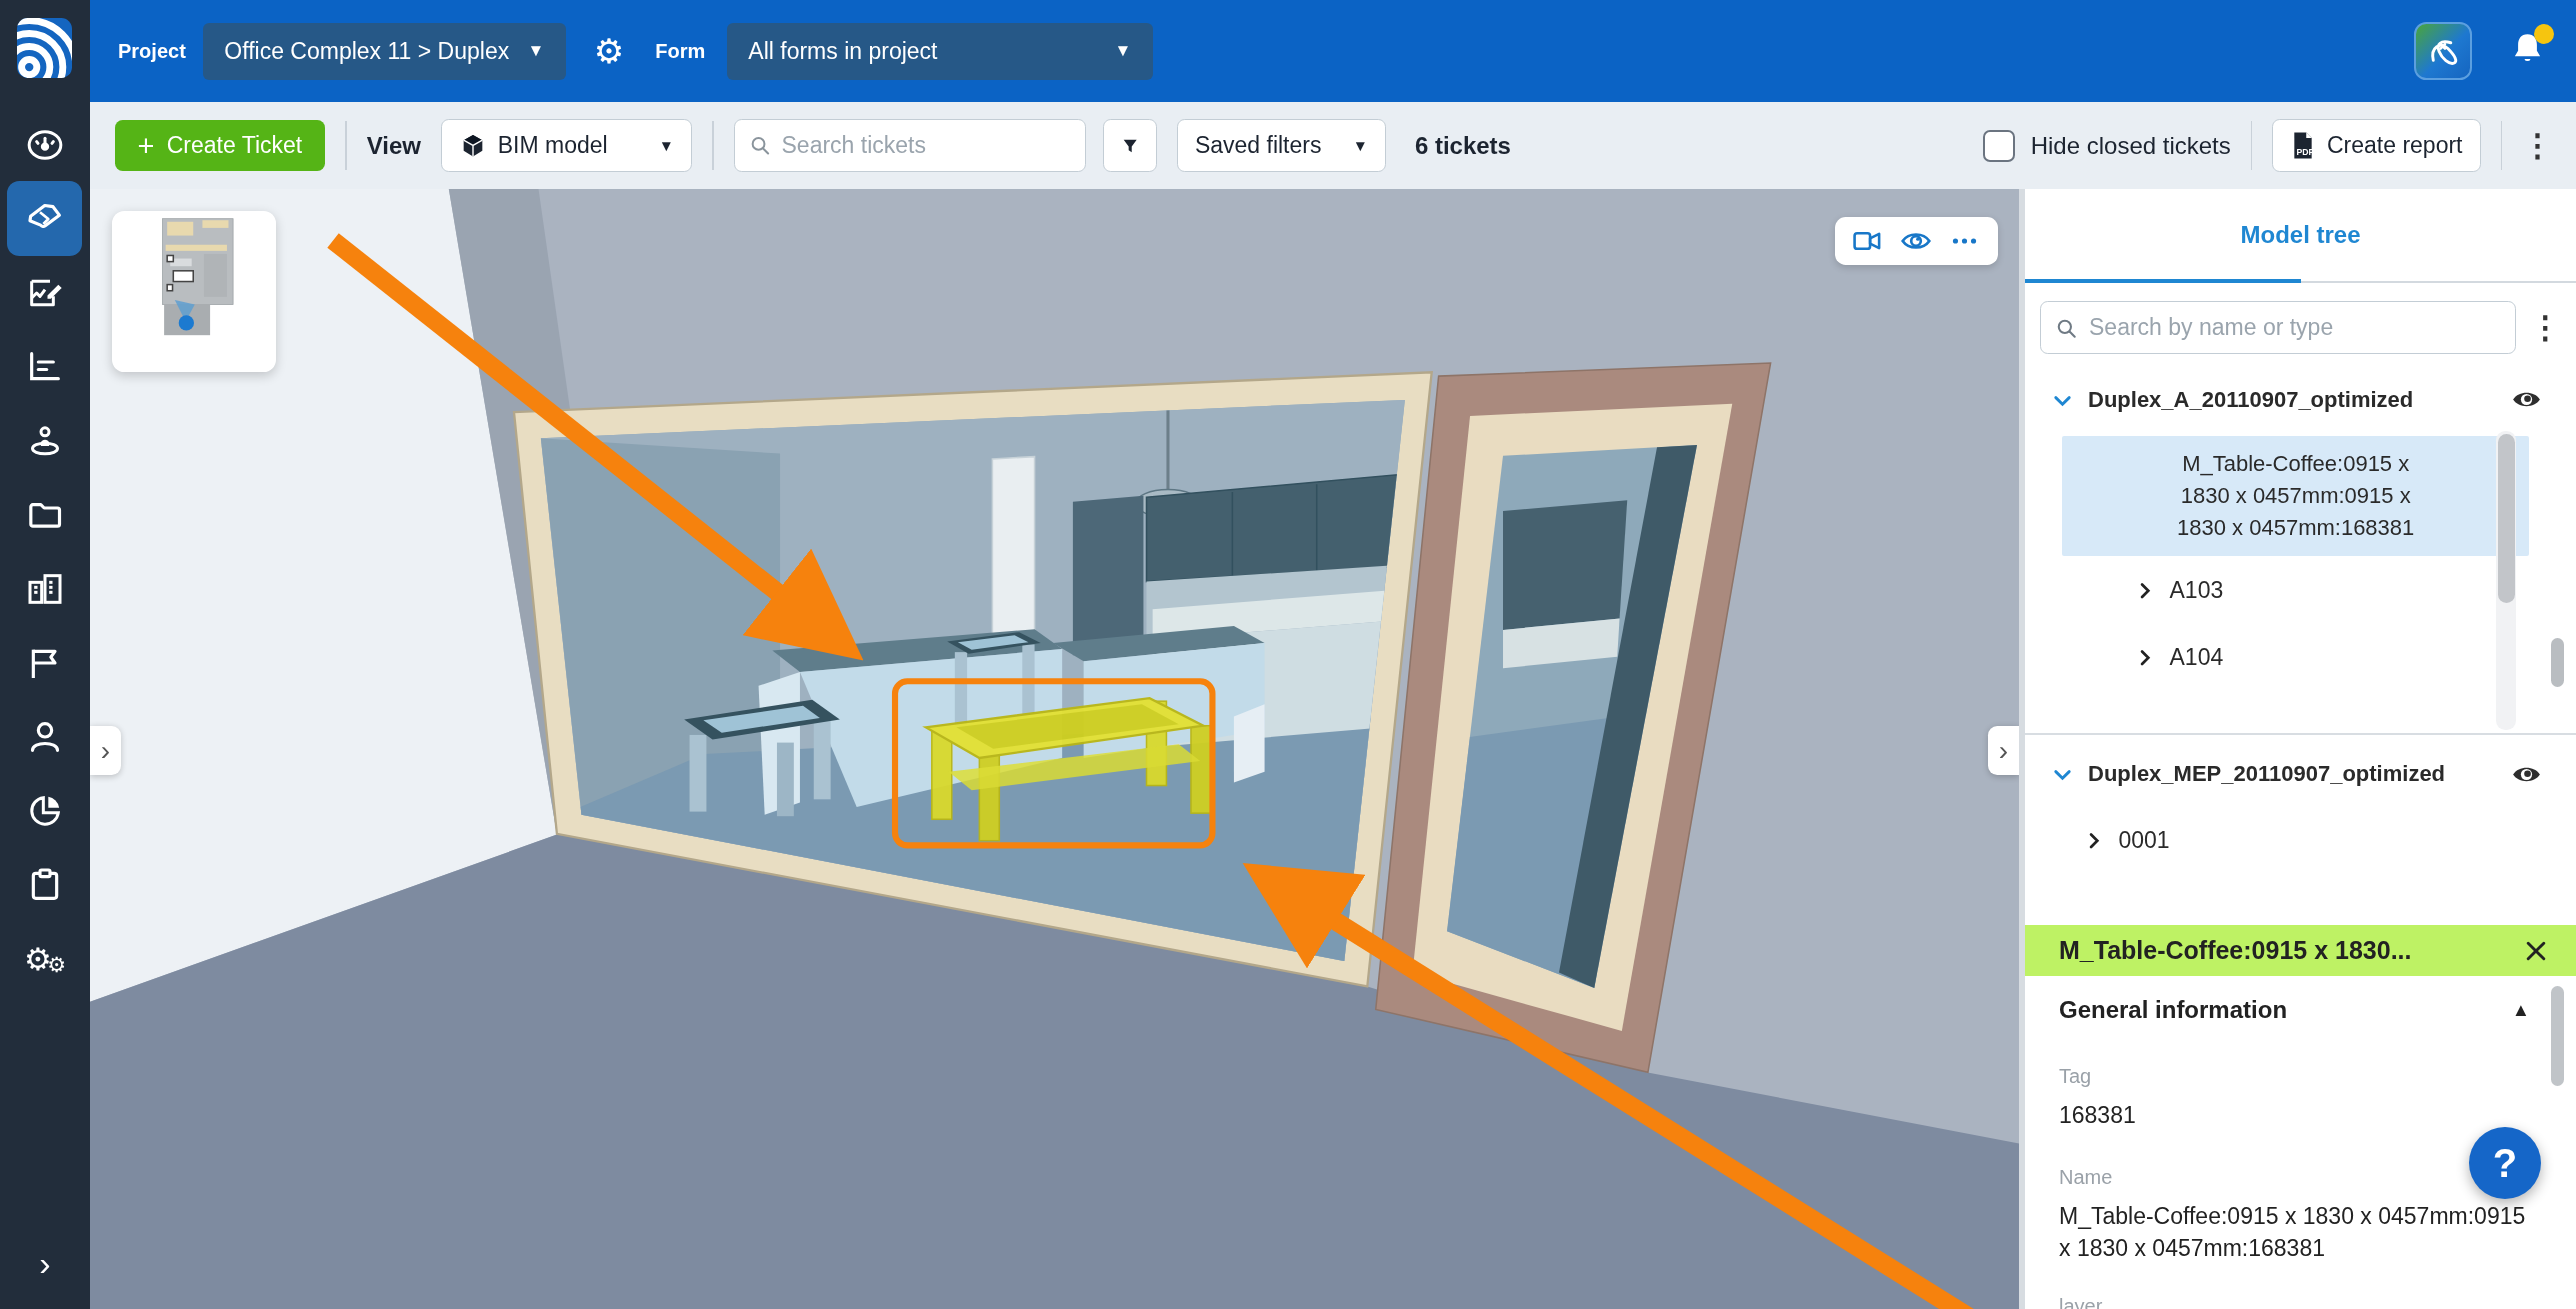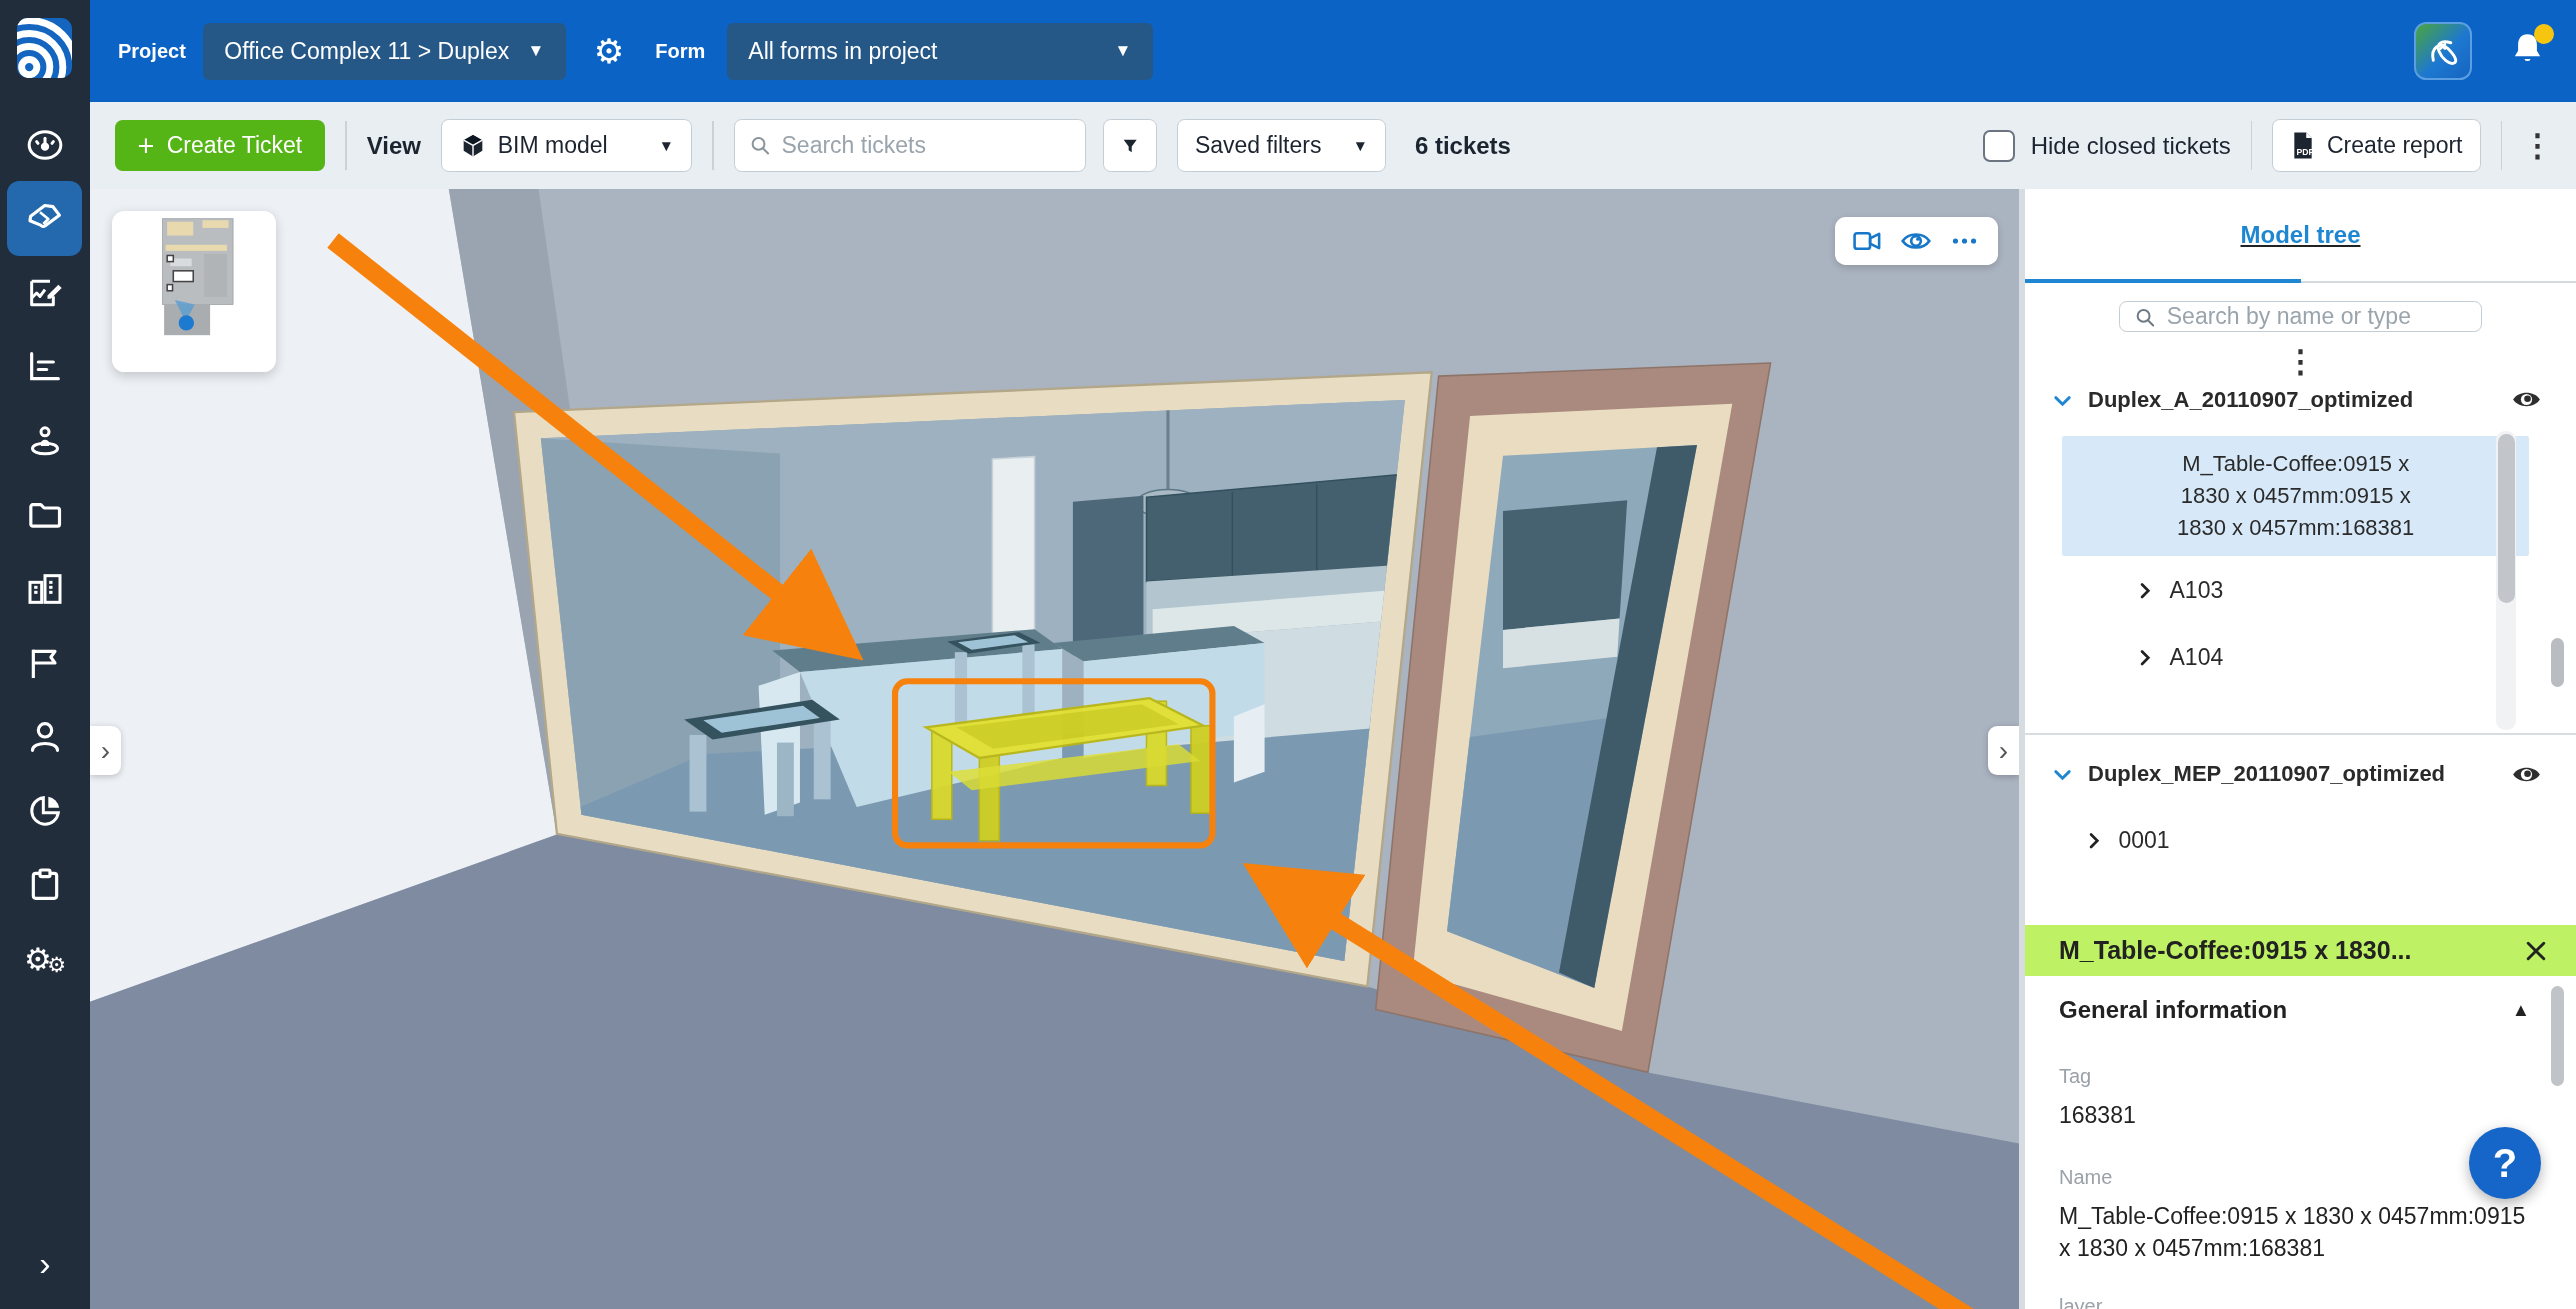--- a/index.html
+++ b/index.html
@@ -38,25 +38,25 @@
   
   .viewport{left:90px;top:189px;width:1929px;height:1121px;background:#aab3c0;overflow:hidden;}
   .thumb-card{left:21.5px;top:21.5px;width:164px;height:161px;background:#fff;border-radius:12.3px;
               box-shadow:0 3.1px 10.7px rgba(0,0,0,.18);}
   .vp-pill{right:21.5px;top:28px;width:163px;height:48px;background:#fff;border-radius:10.7px;
            box-shadow:0 2.3px 7.7px rgba(0,0,0,.15);display:flex;align-items:center;justify-content:space-evenly;}
   .handle{width:31px;height:49px;background:#fff;box-shadow:0 1.5px 6.1px rgba(0,0,0,.2);display:flex;
           align-items:center;justify-content:center;color:#555;font-size:28px;cursor:pointer;}
   
   .rpanel{left:2019px;top:189px;width:557px;height:1121px;background:#fff;border-left:6.1px solid #d7dce1;box-sizing:border-box;}
-  .tabs{display:flex;height:92px;border-bottom:2.3px solid #d3d9df;position:relative;text-decoration:underline;}
+  .tabs{display:flex;height:92px;border-bottom:2.3px solid #d3d9df;position:relative;}
   .tab{flex:1;display:flex;align-items:center;justify-content:center;font-size:24px;font-weight:bold;cursor:pointer;}
   .tab.active{color:#1f87d2;}
   .tab-underline{position:absolute;left:0;bottom:-2.3px;width:50%;height:4.6px;background:#1f87d2;}
-  .psearch{margin:18.4px 15.3px 0 15.3px;display:flex;align-items:center;gap:14px;flex-direction:column;}
+  .psearch{margin:18.4px 15.3px 0 15.3px;display:flex;align-items:center;gap:14px;}
   .psearch .search-box{flex:1;height:51px;}
   .tree{position:relative;font-size:23px;color:#2a2a2a;}
   .trow{display:flex;align-items:center;gap:14px;cursor:pointer;position:absolute;left:26px;}
   .trow .bold{font-weight:bold;font-size:22px;}
   .sel-node{position:absolute;left:37px;top:228px;width:452px;background:#d7e9f8;border-radius:2px;
             padding:12.3px 7.7px;text-align:center;font-size:22px;line-height:1.45;cursor:pointer;}
   .divider{position:absolute;left:0;width:100%;height:1.5px;background:#d8dde2;}
   .props-header{position:absolute;left:0;top:736px;width:100%;height:51px;background:#bef264;
                 display:flex;align-items:center;padding:0 27px 0 34px;box-sizing:border-box;}
   .props-header .t{font-size:25px;font-weight:bold;flex:1;}

